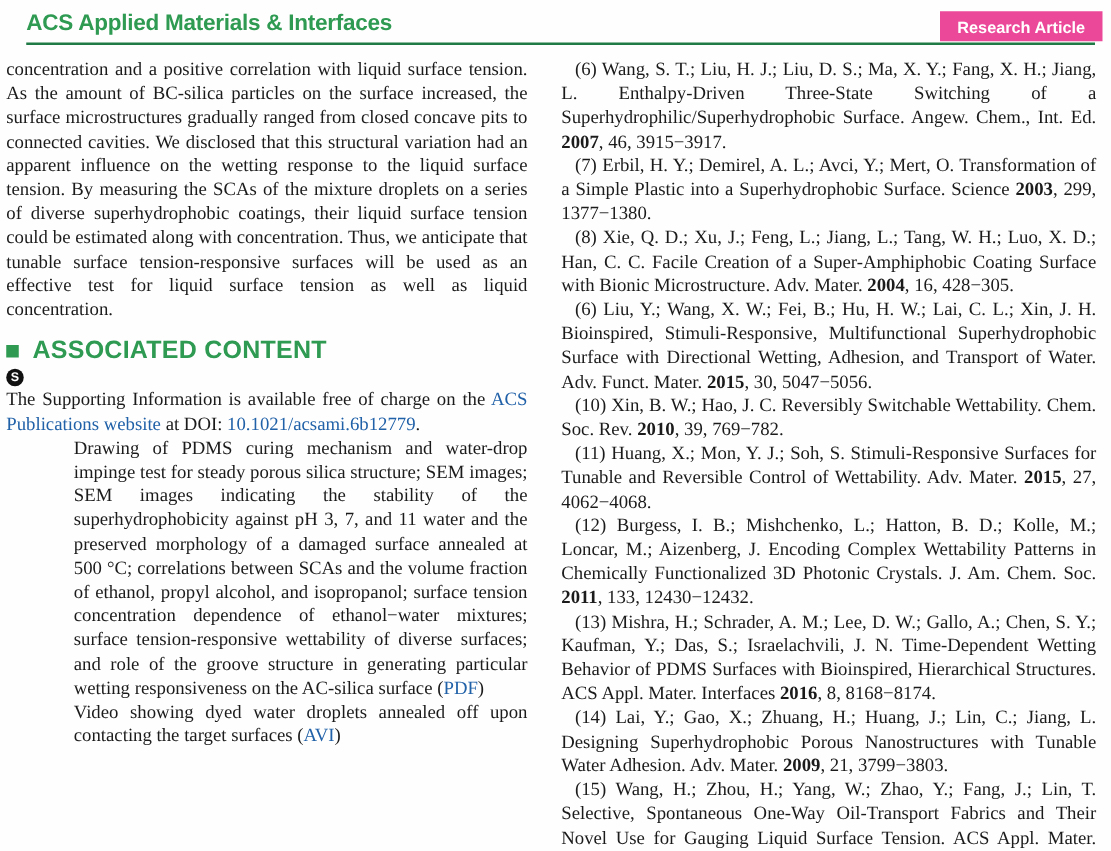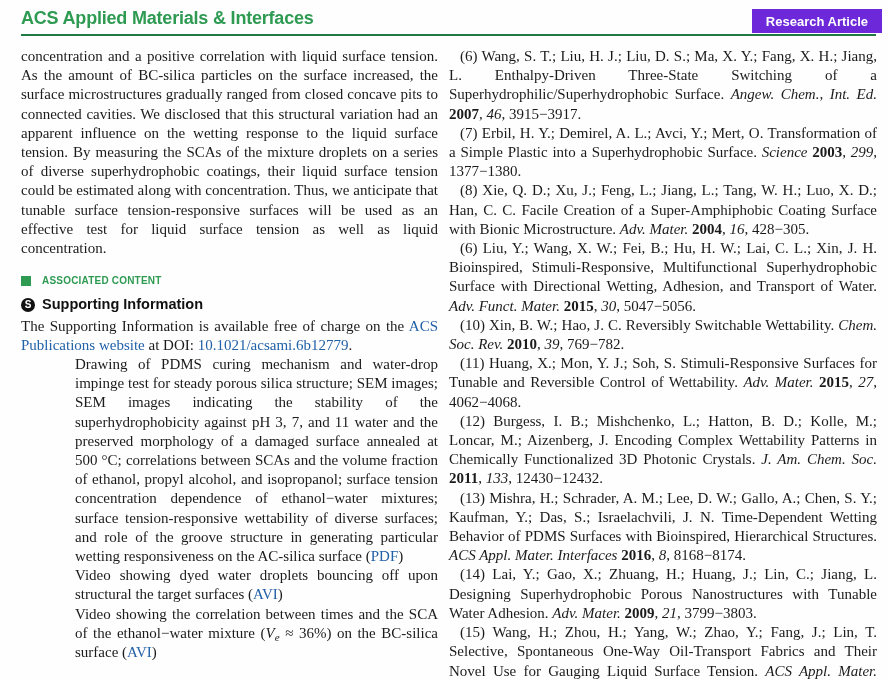--- a/index.html
+++ b/index.html
@@ -8,49 +8,49 @@
     background:#fefefe;color:#1b1b1b;
     font-family:"Liberation Serif",serif;
   }
   .journal-title{
     position:absolute;left:21px;top:8px;
     font-family:"Liberation Sans",sans-serif;font-weight:bold;
     font-size:18px;color:#2e9a52;letter-spacing:-0.2px;
   }
   .badge{
     position:absolute;top:9px;right:7px;height:24px;
-    background:#6d28d9;color:#ffffff;
+    background:#ec4899;color:#ffffff;
     font-family:"Liberation Sans",sans-serif;font-weight:bold;font-size:13px;
     display:flex;align-items:center;padding:0 14px;
   }
   .rule{position:absolute;left:21px;top:34px;width:855px;height:2px;background:#1f7a45;}
   .col{position:absolute;top:47px;font-size:15px;line-height:19.2px;text-align:justify;}
-  .col-left{left:21px;width:417px;}
+  .col-left{left:5px;width:417px;}
   .col-right{left:449px;width:428px;}
   p{margin:0;}
   .section-heading{
     display:flex;align-items:center;gap:11px;
     margin-top:13px;margin-bottom:5px;
     font-family:"Liberation Sans",sans-serif;font-weight:bold;
-    font-size:10px;color:#2e9a52;letter-spacing:0.2px;text-align:left;
+    font-size:20px;color:#2e9a52;letter-spacing:0.2px;text-align:left;
   }
   .sq{width:10px;height:10px;background:#2e9a52;display:inline-block;flex:0 0 auto;}
   .subsection-heading{
     display:flex;align-items:center;gap:7px;margin-bottom:2px;
     font-family:"Liberation Sans",sans-serif;font-weight:bold;
     font-size:14.5px;color:#111;text-align:left;
   }
   .s-icon{
     width:14px;height:14px;border-radius:50%;background:#111;color:#fff;
     font-size:10px;font-weight:bold;font-family:"Liberation Sans",sans-serif;
     display:inline-flex;align-items:center;justify-content:center;flex:0 0 auto;
   }
   .si-items{padding-left:54px;}
   .ref{text-indent:11px;}
-  .seg-i{font-style:italic;}
+  .seg-i{}
   .seg-b{font-weight:bold;}
   .seg-link{color:#2161a8;}
   .seg-sub{font-style:italic;font-size:11px;vertical-align:-3px;line-height:0;}
 </style>
 </head>
 <body>
 
 <div class="page">
 
   <div class="journal-title">ACS Applied Materials &amp; Interfaces</div>
@@ -60,29 +60,27 @@
   <div class="col col-left">
     <p>concentration and a positive correlation with liquid surface tension. As the amount of BC-silica particles on the surface increased, the surface microstructures gradually ranged from closed concave pits to connected cavities. We disclosed that this structural variation had an apparent influence on the wetting response to the liquid surface tension. By measuring the SCAs of the mixture droplets on a series of diverse superhydrophobic coatings, their liquid surface tension could be estimated along with concentration. Thus, we anticipate that tunable surface tension-responsive surfaces will be used as an effective test for liquid surface tension as well as liquid concentration.</p>
 
     <div class="section-heading">
       <span class="sq"></span>
       <span>ASSOCIATED CONTENT</span>
     </div>
 
     <div class="subsection-heading">
       <span class="s-icon">S</span>
-      <span>Supporting Information</span>
     </div>
 
     <p><span>The Supporting Information is available free of charge on the </span><span class="seg-link">ACS Publications website</span><span> at DOI: </span><span class="seg-link">10.1021/acsami.6b12779</span><span>.</span></p>
 
     <div class="si-items">
       <p class="si-item"><span>Drawing of PDMS curing mechanism and water-drop impinge test for steady porous silica structure; SEM images; SEM images indicating the stability of the superhydrophobicity against pH 3, 7, and 11 water and the preserved morphology of a damaged surface annealed at 500 °C; correlations between SCAs and the volume fraction of ethanol, propyl alcohol, and isopropanol; surface tension concentration dependence of ethanol−water mixtures; surface tension-responsive wettability of diverse surfaces; and role of the groove structure in generating particular wetting responsiveness on the AC-silica surface (</span><span class="seg-link">PDF</span><span>)</span></p>
-      <p class="si-item"><span>Video showing dyed water droplets bouncing off upon structural the target surfaces (</span><span class="seg-link">AVI</span><span>)</span></p>
-      <p class="si-item"><span>Video showing the correlation between times and the SCA of the ethanol−water mixture (</span><span class="seg-i">V</span><span class="seg-sub">e</span><span> ≈ 36%) on the BC-silica surface (</span><span class="seg-link">AVI</span><span>)</span></p>
+      <p class="si-item"><span>Video showing dyed water droplets annealed off upon contacting the target surfaces (</span><span class="seg-link">AVI</span><span>)</span></p>
     </div>
   </div>
 
   <div class="col col-right">
     <p class="ref"><span>(6) Wang, S. T.; Liu, H. J.; Liu, D. S.; Ma, X. Y.; Fang, X. H.; Jiang, L. Enthalpy-Driven Three-State Switching of a Superhydrophilic/Superhydrophobic Surface. </span><span class="seg-i">Angew. Chem., Int. Ed.</span><span> </span><span class="seg-b">2007</span><span>, </span><span class="seg-i">46</span><span>, 3915−3917.</span></p>
     <p class="ref"><span>(7) Erbil, H. Y.; Demirel, A. L.; Avci, Y.; Mert, O. Transformation of a Simple Plastic into a Superhydrophobic Surface. </span><span class="seg-i">Science</span><span> </span><span class="seg-b">2003</span><span>, </span><span class="seg-i">299</span><span>, 1377−1380.</span></p>
     <p class="ref"><span>(8) Xie, Q. D.; Xu, J.; Feng, L.; Jiang, L.; Tang, W. H.; Luo, X. D.; Han, C. C. Facile Creation of a Super-Amphiphobic Coating Surface with Bionic Microstructure. </span><span class="seg-i">Adv. Mater.</span><span> </span><span class="seg-b">2004</span><span>, </span><span class="seg-i">16</span><span>, 428−305.</span></p>
     <p class="ref"><span>(6) Liu, Y.; Wang, X. W.; Fei, B.; Hu, H. W.; Lai, C. L.; Xin, J. H. Bioinspired, Stimuli-Responsive, Multifunctional Superhydrophobic Surface with Directional Wetting, Adhesion, and Transport of Water. </span><span class="seg-i">Adv. Funct. Mater.</span><span> </span><span class="seg-b">2015</span><span>, </span><span class="seg-i">30</span><span>, 5047−5056.</span></p>
     <p class="ref"><span>(10) Xin, B. W.; Hao, J. C. Reversibly Switchable Wettability. </span><span class="seg-i">Chem. Soc. Rev.</span><span> </span><span class="seg-b">2010</span><span>, </span><span class="seg-i">39</span><span>, 769−782.</span></p>
     <p class="ref"><span>(11) Huang, X.; Mon, Y. J.; Soh, S. Stimuli-Responsive Surfaces for Tunable and Reversible Control of Wettability. </span><span class="seg-i">Adv. Mater.</span><span> </span><span class="seg-b">2015</span><span>, </span><span class="seg-i">27</span><span>, 4062−4068.</span></p>

